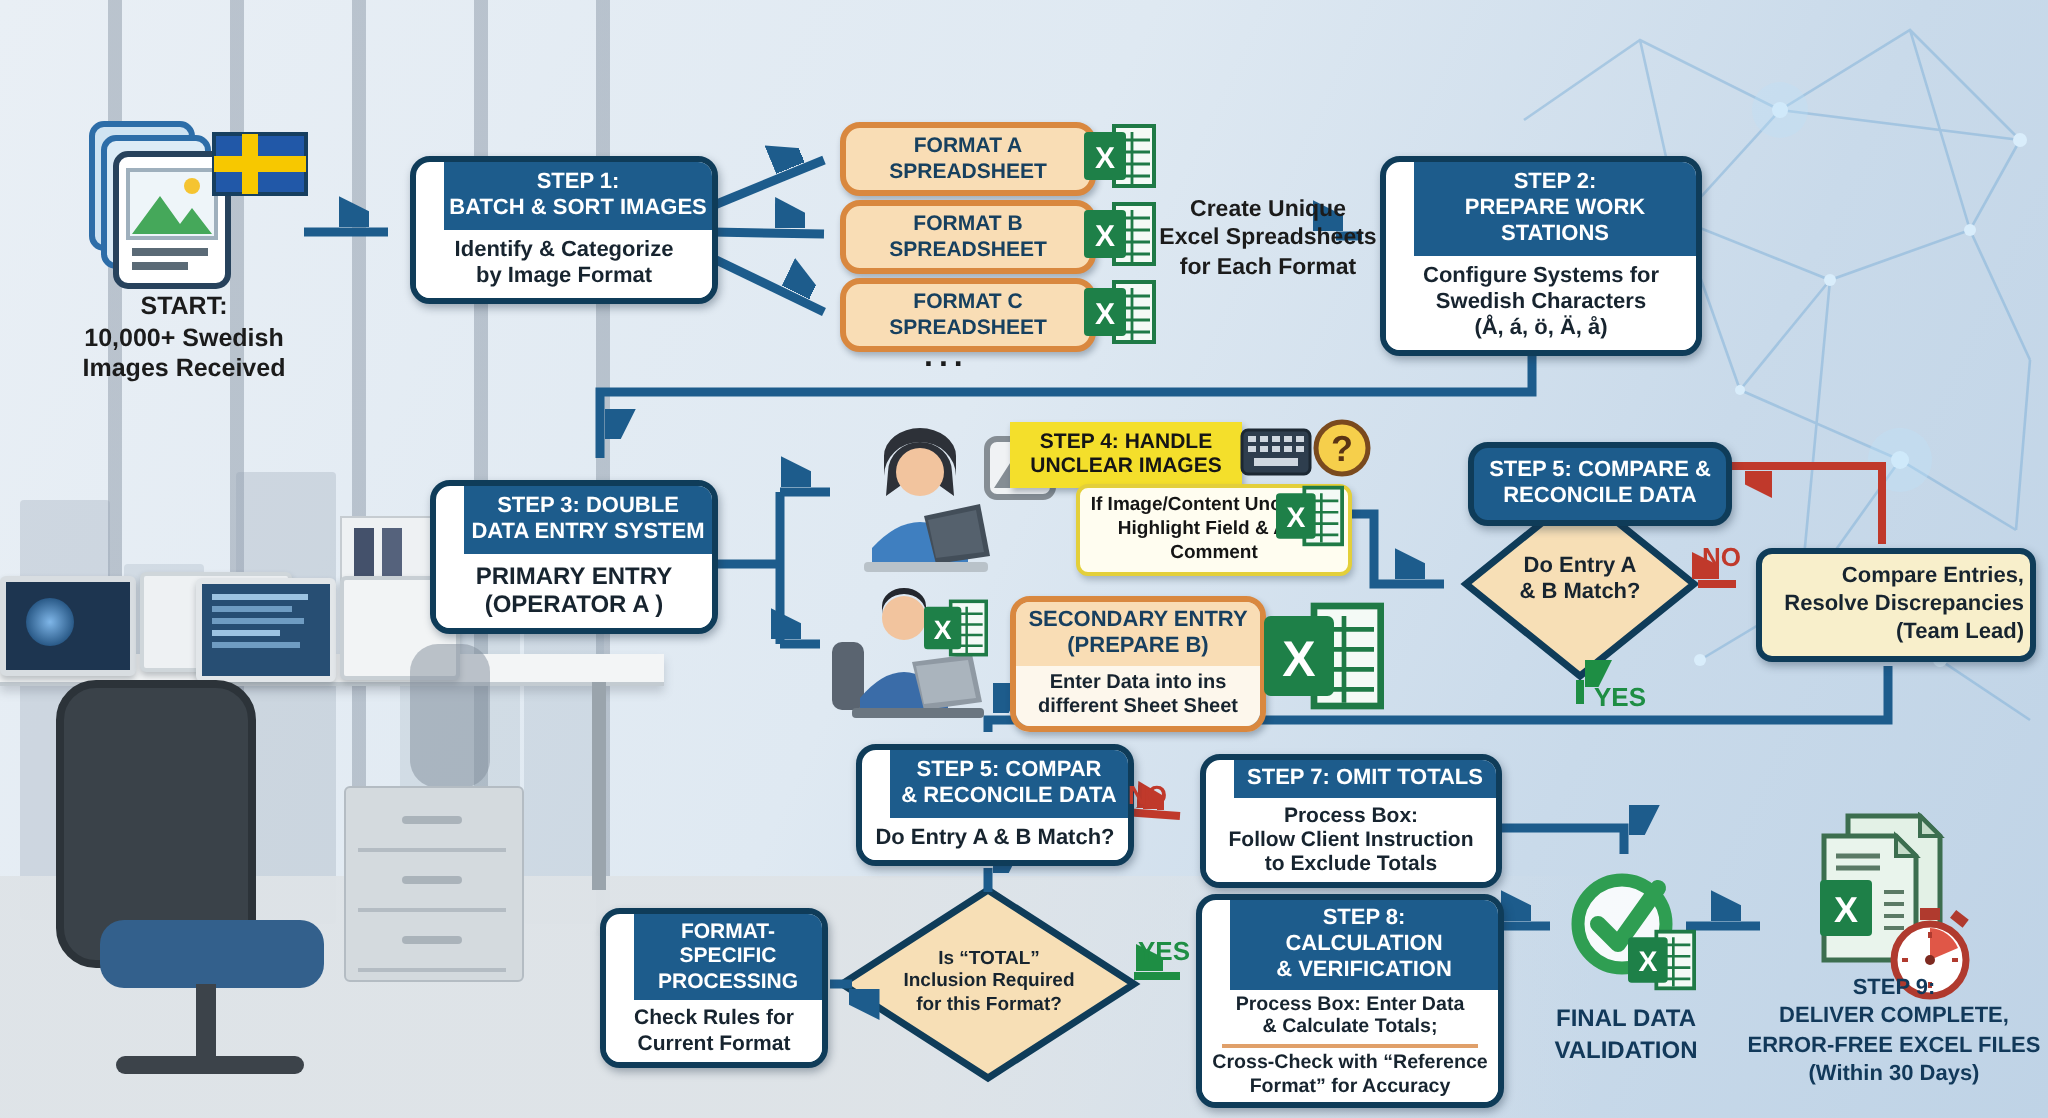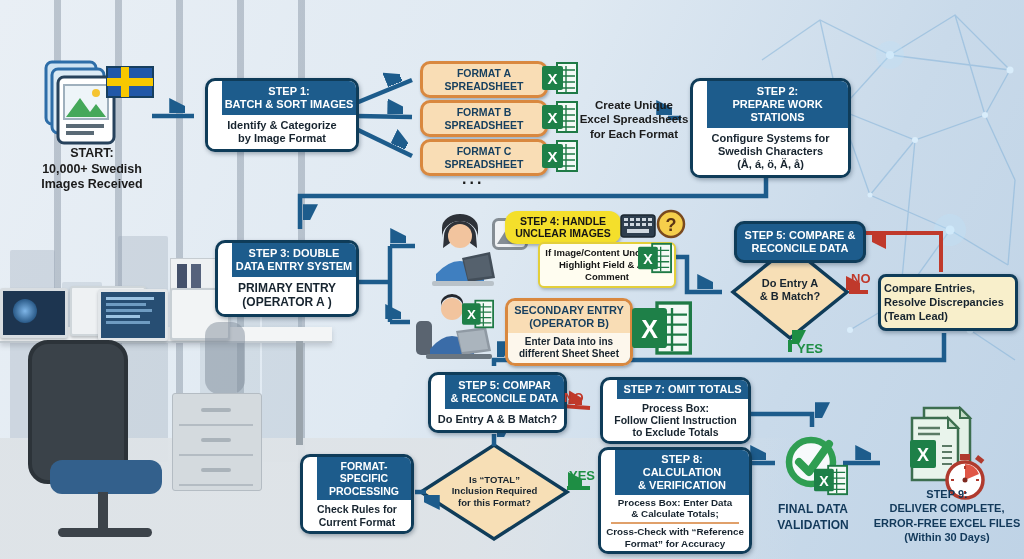--- a/index.html
+++ b/index.html
@@ -28,25 +28,25 @@
   .node{border:3px solid #0f3c59;border-radius:10px;overflow:hidden;background:#fff;box-shadow:1px 2px 4px rgba(20,40,60,.35);}
   .hdr{background:#1d5c8c;color:#fff;font-weight:bold;text-align:center;padding:4px 2px;font-size:11px;line-height:1.18;margin-left:14px;}
   .bdy{background:#fff;color:#17242f;font-weight:bold;text-align:center;padding:4px 2px;font-size:11px;line-height:1.2;}
   .solidblue{background:#1d5c8c;border:3px solid #0f3c59;border-radius:10px;color:#fff;font-weight:bold;
     text-align:center;padding:5px 3px;font-size:11px;line-height:1.2;box-shadow:1px 2px 4px rgba(20,40,60,.35);}
   .formatbox{background:#f9ddb5;border:3px solid #d9883f;border-radius:10px;color:#17405f;font-weight:bold;
     text-align:center;font-size:10.5px;padding:3px 2px;line-height:1.2;box-shadow:1px 2px 3px rgba(20,40,60,.3);}
   .peachnode{border:3px solid #d9883f;border-radius:10px;overflow:hidden;box-shadow:1px 2px 3px rgba(20,40,60,.3);}
   .peachnode .phdr{background:#f9ddb5;color:#173f5f;font-weight:bold;text-align:center;font-size:10.5px;padding:3px 2px;line-height:1.2;}
   .peachnode .pbdy{background:#fdf7ec;color:#17242f;font-weight:bold;text-align:center;font-size:9.5px;padding:3px 2px;line-height:1.2;}
-  .s4hdr{background:#f4df2b;border-radius:12px;color:#151515;font-weight:bold;text-align:center;font-size:10.5px;
+  .s4hdr{background:#f4df2b;border-radius:0;color:#151515;font-weight:bold;text-align:center;font-size:10.5px;
     padding:4px 2px;line-height:1.18;box-shadow:1px 2px 3px rgba(20,40,60,.3);}
   .s4bdy{background:#fffdf0;border:2.5px solid #e3cf3a;border-radius:6px;color:#151515;font-weight:bold;text-align:center;
     font-size:9.5px;padding:3px 2px;line-height:1.25;box-shadow:1px 2px 3px rgba(20,40,60,.25);margin-left:33px;}
-  .teambox{background:#f8efcb;border:3px solid #0f3c59;border-radius:8px;color:#17242f;font-weight:bold;text-align:left;
+  .teambox{background:#f8efcb;border:3px solid #0f3c59;border-radius:8px;color:#17242f;font-weight:bold;text-align:right;
     font-size:11px;padding:5px 3px;line-height:1.25;box-shadow:1px 2px 4px rgba(20,40,60,.35);}
   .dtext{color:#17242f;font-weight:bold;text-align:center;line-height:1.2;}
   .yn{font-size:13px;font-weight:bold;}
   .no{color:#c0392b;} .yes{color:#1e8e44;}
   .caption{color:#1b1b1b;font-weight:bold;text-align:center;font-size:12.5px;line-height:1.25;}
   .navycap{color:#12395a;font-weight:bold;text-align:center;font-size:11px;line-height:1.3;}
   .divider{height:0;border-top:2px solid #e0a06a;margin:2px 8px;}
   .ellip{font-size:16px;font-weight:bold;letter-spacing:3px;color:#1b1b1b;}
 </style>
 </head>
@@ -287,21 +287,21 @@
   </svg>
   <svg class="abs" style="left:462px;top:299px;width:32px;height:30px" viewBox="0 0 36 32">
     <rect x="15" y="1" width="20" height="30" fill="#f4faf6" stroke="#1f7a46" stroke-width="2"></rect>
     <path d="M17,8 H33 M17,14 H33 M17,20 H33 M17,26 H33 M24,4 V30" stroke="#1f7a46" stroke-width="1.4"></path>
     <rect x="0" y="4" width="21" height="24" rx="2" fill="#1e8048"></rect>
     <text x="10.5" y="22" font-size="15" font-weight="bold" fill="#fff" text-anchor="middle" font-family="Liberation Sans,sans-serif" data-bind="icons.excel_x">X</text>
   </svg>
 
   <div class="abs peachnode" style="left:505px;top:298px;width:122px">
     <div class="phdr" style="font-size:11px" data-bind="secondary.header">SECONDARY ENTRY
-(OPERATOR B)</div>
+(PREPARE B)</div>
     <div class="pbdy" style="font-size:10px" data-bind="secondary.body">Enter Data into ins
 different Sheet Sheet</div>
   </div>
   <svg class="abs" style="left:632px;top:298px;width:60px;height:60px" viewBox="0 0 36 32">
     <rect x="15" y="1" width="20" height="30" fill="#f4faf6" stroke="#1f7a46" stroke-width="2"></rect>
     <path d="M17,8 H33 M17,14 H33 M17,20 H33 M17,26 H33 M24,4 V30" stroke="#1f7a46" stroke-width="1.4"></path>
     <rect x="0" y="4" width="21" height="24" rx="2" fill="#1e8048"></rect>
     <text x="10.5" y="22" font-size="15" font-weight="bold" fill="#fff" text-anchor="middle" font-family="Liberation Sans,sans-serif" data-bind="icons.excel_x">X</text>
   </svg>
 

